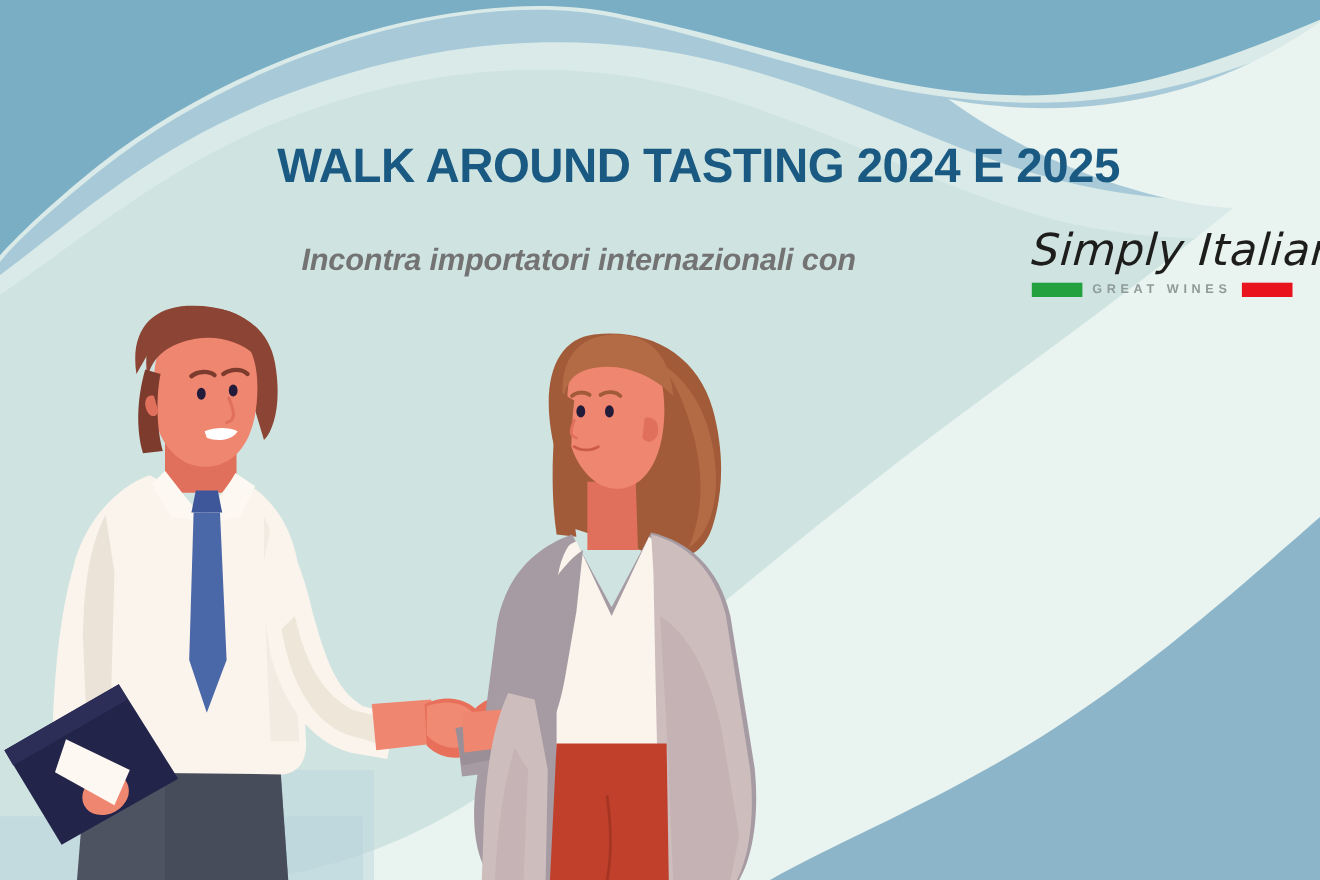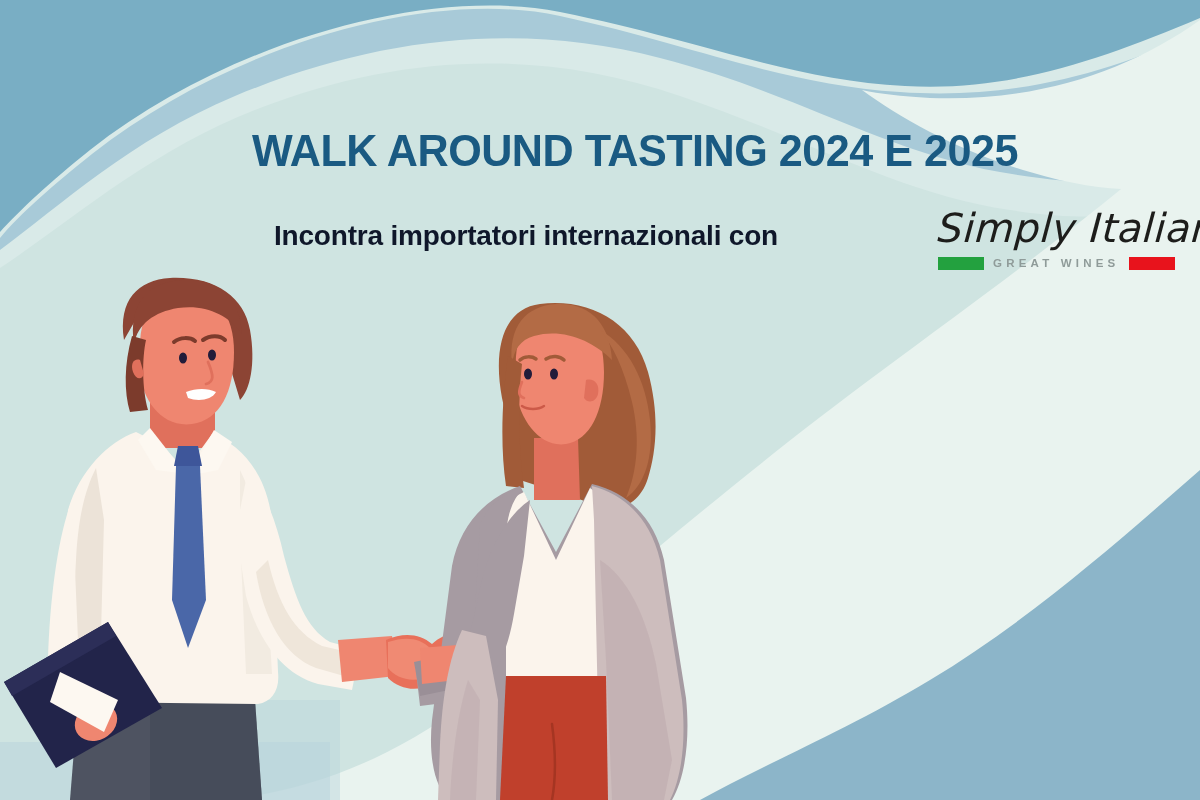--- a/index.html
+++ b/index.html
@@ -36,21 +36,22 @@
     white-space:nowrap;
     font-family:"Liberation Sans", sans-serif;
     transform:scaleX(0.98);
     transform-origin:left center;
   }
   .subtitle {
     position:absolute;
     left:274px; top:220px;
     font-size:28px;
     font-weight:bold;
-    color:#0f172a;
+    font-style:italic;
+    color:#737373;
     white-space:nowrap;
     letter-spacing:-0.2px;
   }
   .logo {
     position:absolute;
     left:938px; top:208px;
     width:228px;
   }
   .logo-script {
     font-family:"DejaVu Sans", sans-serif;

